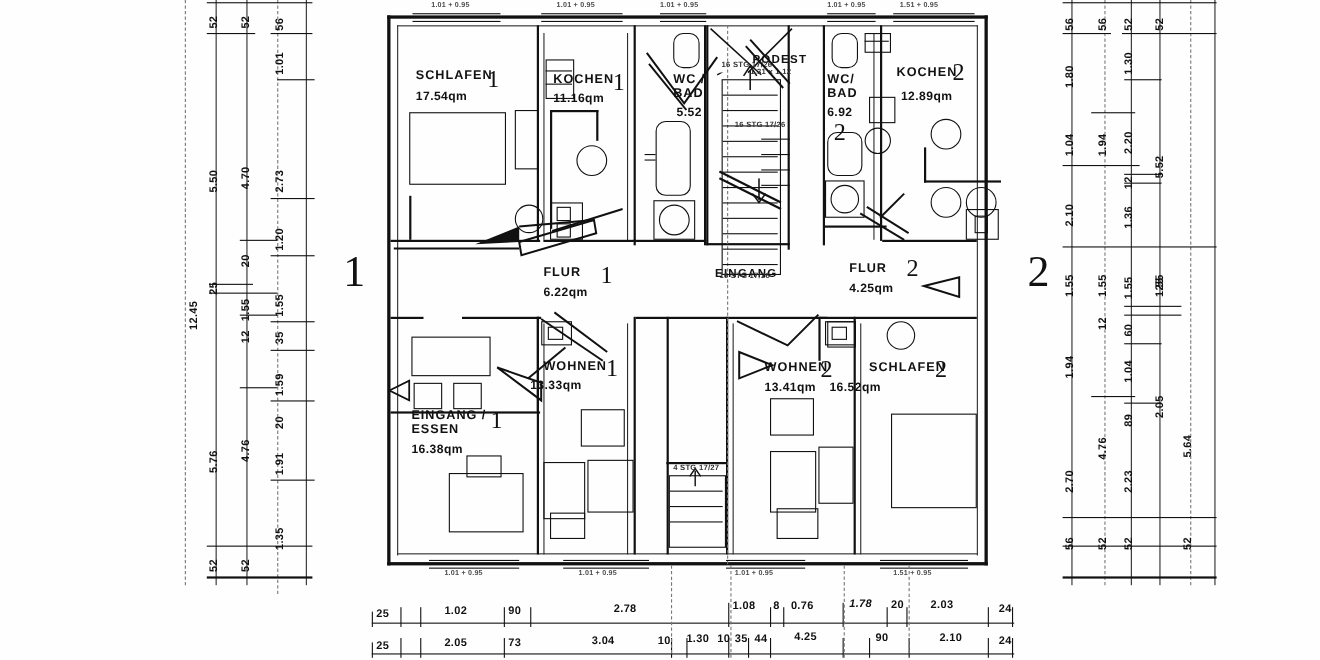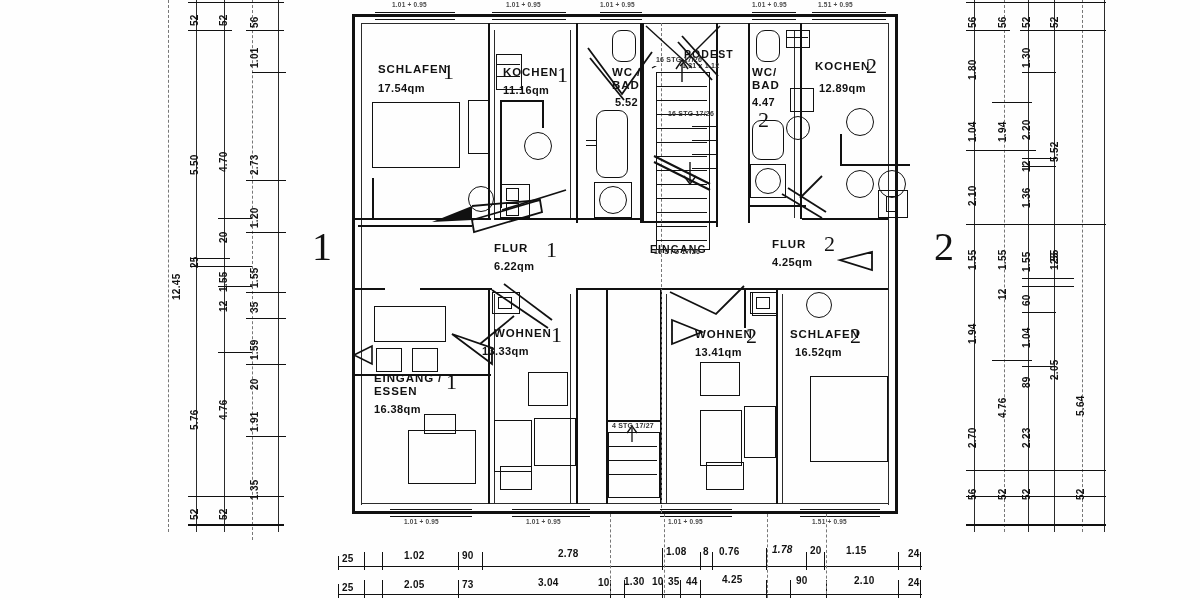--- a/index.html
+++ b/index.html
@@ -221,21 +221,21 @@
     <div class="rarea" style="left:615px;top:96px;">5.52</div>
   </div>
 
   <div>
     <div class="smallcap" style="left:684px;top:48px;">PODEST</div>
   </div>
 
   <div>
     <div class="rlabel" style="left:752px;top:66px;">WC/
 BAD</div>
-    <div class="rarea" style="left:752px;top:96px;">4.47</div>
+    <div class="rarea" style="left:752px;top:96px;">6.92</div>
     <div class="rnum" style="left:758px;top:110px;">2</div>
   </div>
 
   <div>
     <div class="rlabel" style="left:815px;top:60px;">KOCHEN</div>
     <div class="rarea" style="left:819px;top:82px;">12.89qm</div>
     <div class="rnum" style="left:866px;top:56px;">2</div>
   </div>
 
   <div>
@@ -261,21 +261,21 @@
   </div>
 
   <div>
     <div class="rlabel" style="left:695px;top:328px;">WOHNEN</div>
     <div class="rarea" style="left:695px;top:346px;">13.41qm</div>
     <div class="rnum" style="left:746px;top:326px;">2</div>
   </div>
 
   <div>
     <div class="rlabel" style="left:790px;top:328px;">SCHLAFEN</div>
-    <div class="rarea" style="left:795px;top:346px;">16.52qm</div>
+    <div class="rarea" style="left:754px;top:346px;">16.52qm</div>
     <div class="rnum" style="left:850px;top:326px;">2</div>
   </div>
 
   <div>
     <div class="rlabel" style="left:374px;top:372px;">EINGANG /
 ESSEN</div>
     <div class="rarea" style="left:374px;top:403px;">16.38qm</div>
     <div class="rnum" style="left:446px;top:372px;">1</div>
   </div>
 
@@ -544,21 +544,21 @@
 
     <div class="dim" style="left:342px;top:554px;">25</div>
     <div class="dim" style="left:404px;top:551px;">1.02</div>
     <div class="dim" style="left:462px;top:551px;">90</div>
     <div class="dim" style="left:558px;top:549px;">2.78</div>
     <div class="dim" style="left:666px;top:547px;">1.08</div>
     <div class="dim" style="left:703px;top:547px;">8</div>
     <div class="dim" style="left:719px;top:547px;">0.76</div>
     <div class="dim" style="left:772px;top:545px;font-style:italic;">1.78</div>
     <div class="dim" style="left:810px;top:546px;">20</div>
-    <div class="dim" style="left:846px;top:546px;">1.15</div>
+    <div class="dim" style="left:846px;top:546px;">2.03</div>
     <div class="dim" style="left:908px;top:549px;">24</div>
 
     <div class="dim" style="left:342px;top:583px;">25</div>
     <div class="dim" style="left:404px;top:580px;">2.05</div>
     <div class="dim" style="left:462px;top:580px;">73</div>
     <div class="dim" style="left:538px;top:578px;">3.04</div>
     <div class="dim" style="left:598px;top:578px;">10</div>
     <div class="dim" style="left:624px;top:577px;">1.30</div>
     <div class="dim" style="left:652px;top:577px;">10</div>
     <div class="dim" style="left:668px;top:577px;">35</div>

